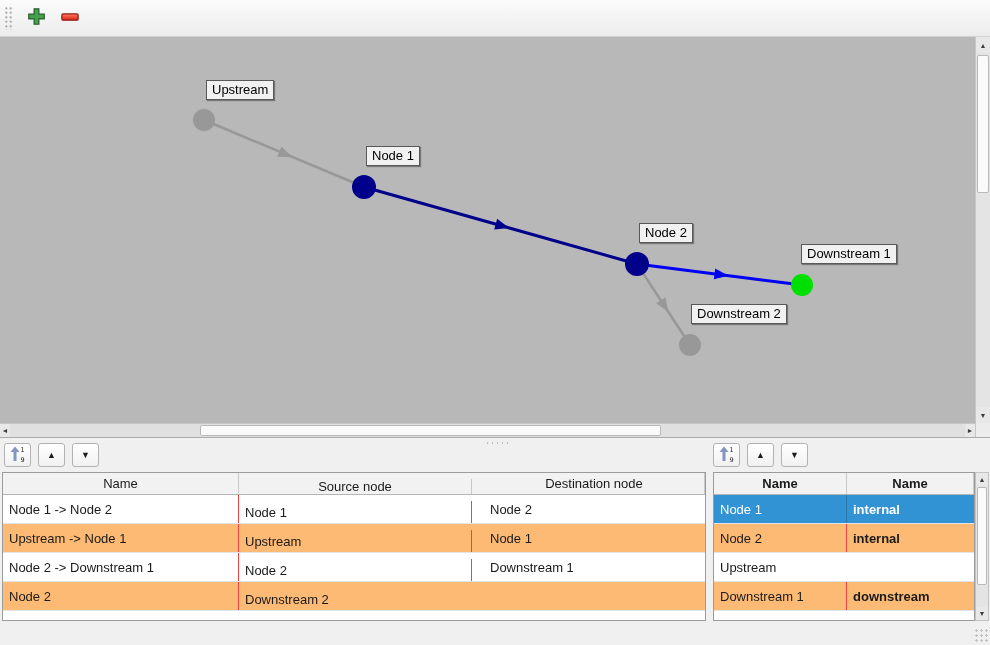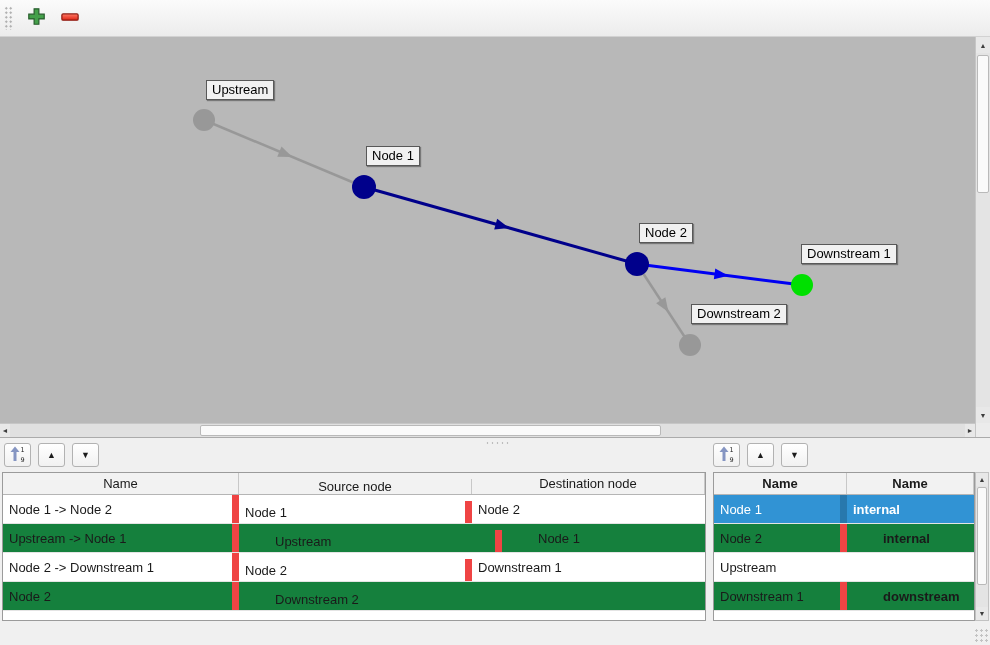--- a/index.html
+++ b/index.html
@@ -42,31 +42,31 @@
 
   
   .mini-bar { position:absolute; top:443px; display:flex; gap:7px; }
   .mini-btn { width:27px; height:24px; background:linear-gradient(#ffffff,#f1f1f1);
     border:1px solid #b2b2b2; border-radius:3px; display:flex; align-items:center; justify-content:center;
     font-size:9px; color:#1c1c1c; cursor:pointer; padding:0; }
 
   
   .gtable { position:absolute; top:472px; background:#fff; border:1px solid #9b9b9b; overflow:hidden; }
   .trow { display:flex; height:29px; background:#fff; border-bottom:1px solid #e4e4e4; }
-  .trow.alt { background:#15803d;gap:30px; }
+  .trow.alt { background:#fdba74; }
   .trow.thead { height:22px; background:#f2f2f2; border-bottom:1px solid #b5b5b5; }
-  .tcell { padding:0 6px; display:flex; align-items:center; border-right:7px solid #ef4444; overflow:hidden; white-space:nowrap; }
+  .tcell { padding:0 6px; display:flex; align-items:center; border-right:1px solid #ef4444; overflow:hidden; white-space:nowrap; }
   .tcell:last-child { border-right:none; }
   .tcell.th { justify-content:center; border-right:1px solid #c8c8c8; }
   .trow.sel { background:#3193d4; color:#fff; }
   .trow.sel .tcell { border-right-color: rgba(0,0,0,0.18); }
   #edge-table { left:2px; width:704px; height:149px; }
   #edge-table .tcell:nth-child(1) { width:236px; }
   #edge-table .tcell:nth-child(2) { width:233px;margin-top:6px; }
-  #edge-table .tcell:nth-child(3) { flex:1; }
+  #edge-table .tcell:nth-child(3) { flex:1;margin-left:12px; }
   #node-table { left:713px; width:262px; height:149px; }
   #node-table .tcell:nth-child(1) { width:133px; }
   #node-table .tcell:nth-child(2) { flex:1;font-weight:bold; }
   #node-table .thead .tcell { font-weight:bold; }
   .nt-scroll { position:absolute; left:975px; top:472px; width:14px; height:149px;
     background:#e4e4e4; border:1px solid #c2c2c2; }
   .nt-scroll .sb-arrow { width:12px; height:13px; left:0; }
 
   .resize-grip { position:absolute; left:974px; top:628px; width:14px; height:15px;
     background-image: radial-gradient(#c2c2c2 1px, transparent 1.2px); background-size:5px 5px; }

